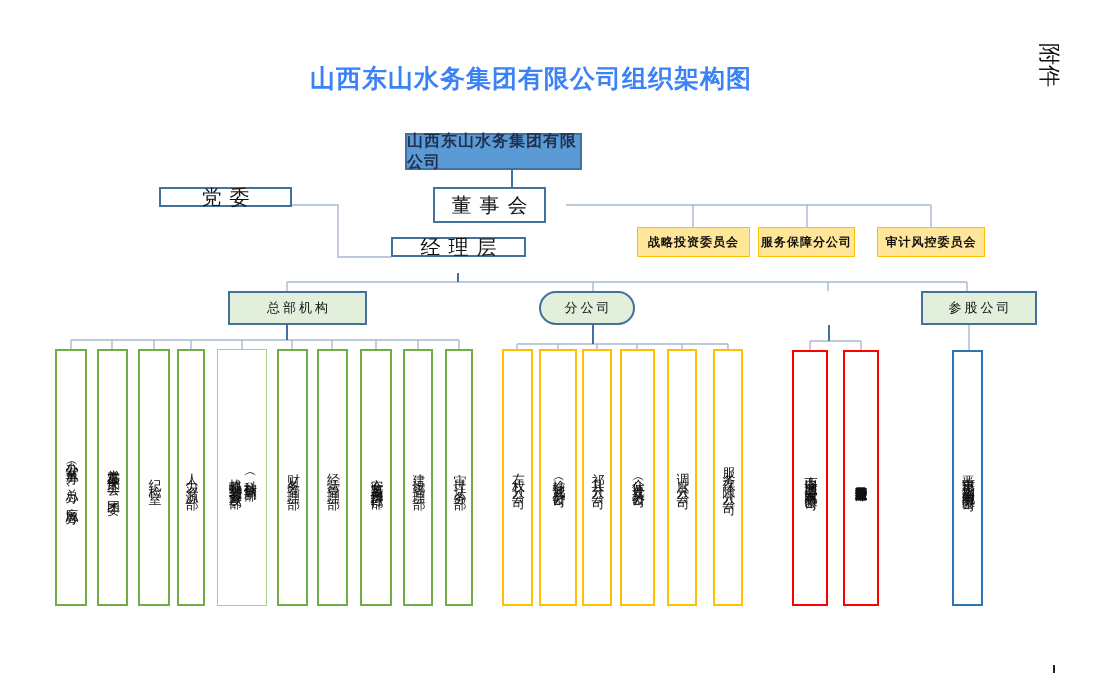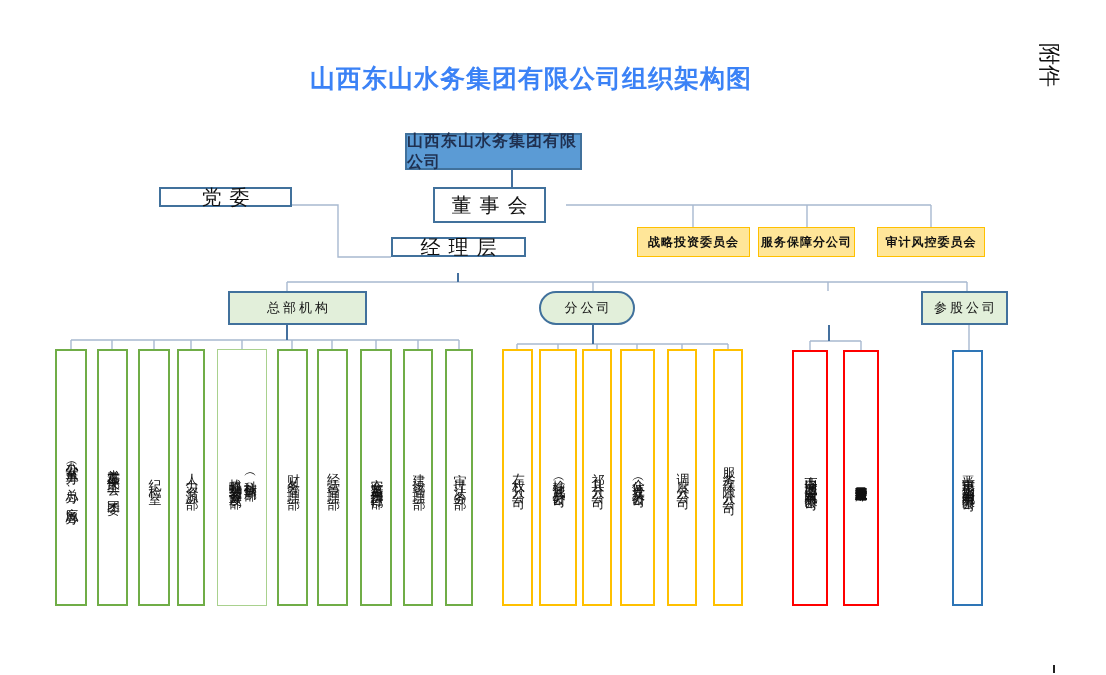--- a/index.html
+++ b/index.html
@@ -146,21 +146,21 @@
   <div class="box lvl" style="left:159px; top:187px; width:133px; height:20px;">党委</div>
   <div class="box lvl" style="left:433px; top:187px; width:113px; height:36px;">董事会</div>
   <div class="box lvl" style="left:391px; top:237px; width:135px; height:20px;">经理层</div>
 
   <div class="box committee" style="left:637px; top:227px; width:113px; height:30px;">战略投资委员会</div>
   <div class="box committee" style="left:758px; top:227px; width:97px; height:30px;">服务保障分公司</div>
   <div class="box committee" style="left:877px; top:227px; width:108px; height:30px;text-align:center;">审计风控委员会</div>
 
   <div class="box group-header" style="left:228px; top:291px; width:139px; height:34px;">总部机构</div>
   <div class="box group-header" style="left:539px; top:291px; width:96px; height:34px;border-radius:17px;">分公司</div>
-  <div class="box group-header" style="left:921px; top:291px; width:87px; height:34px;">参股公司</div>
+  <div class="box group-header" style="left:921px; top:291px; width:116px; height:34px;">参股公司</div>
 
   <div class="vbox" style="left:55px;  top:349px; width:32px; height:257px;">
     <span class="mid">办公室（董办、总办、应急办）</span>
     </div>
   <div class="vbox" style="left:97px;  top:349px; width:31px; height:257px;">
     <span class="mid">党群工作部（工会、团委）</span>
     </div>
   <div class="vbox" style="left:138px; top:349px; width:32px; height:257px;">
     <span>纪检室</span>
     </div>

